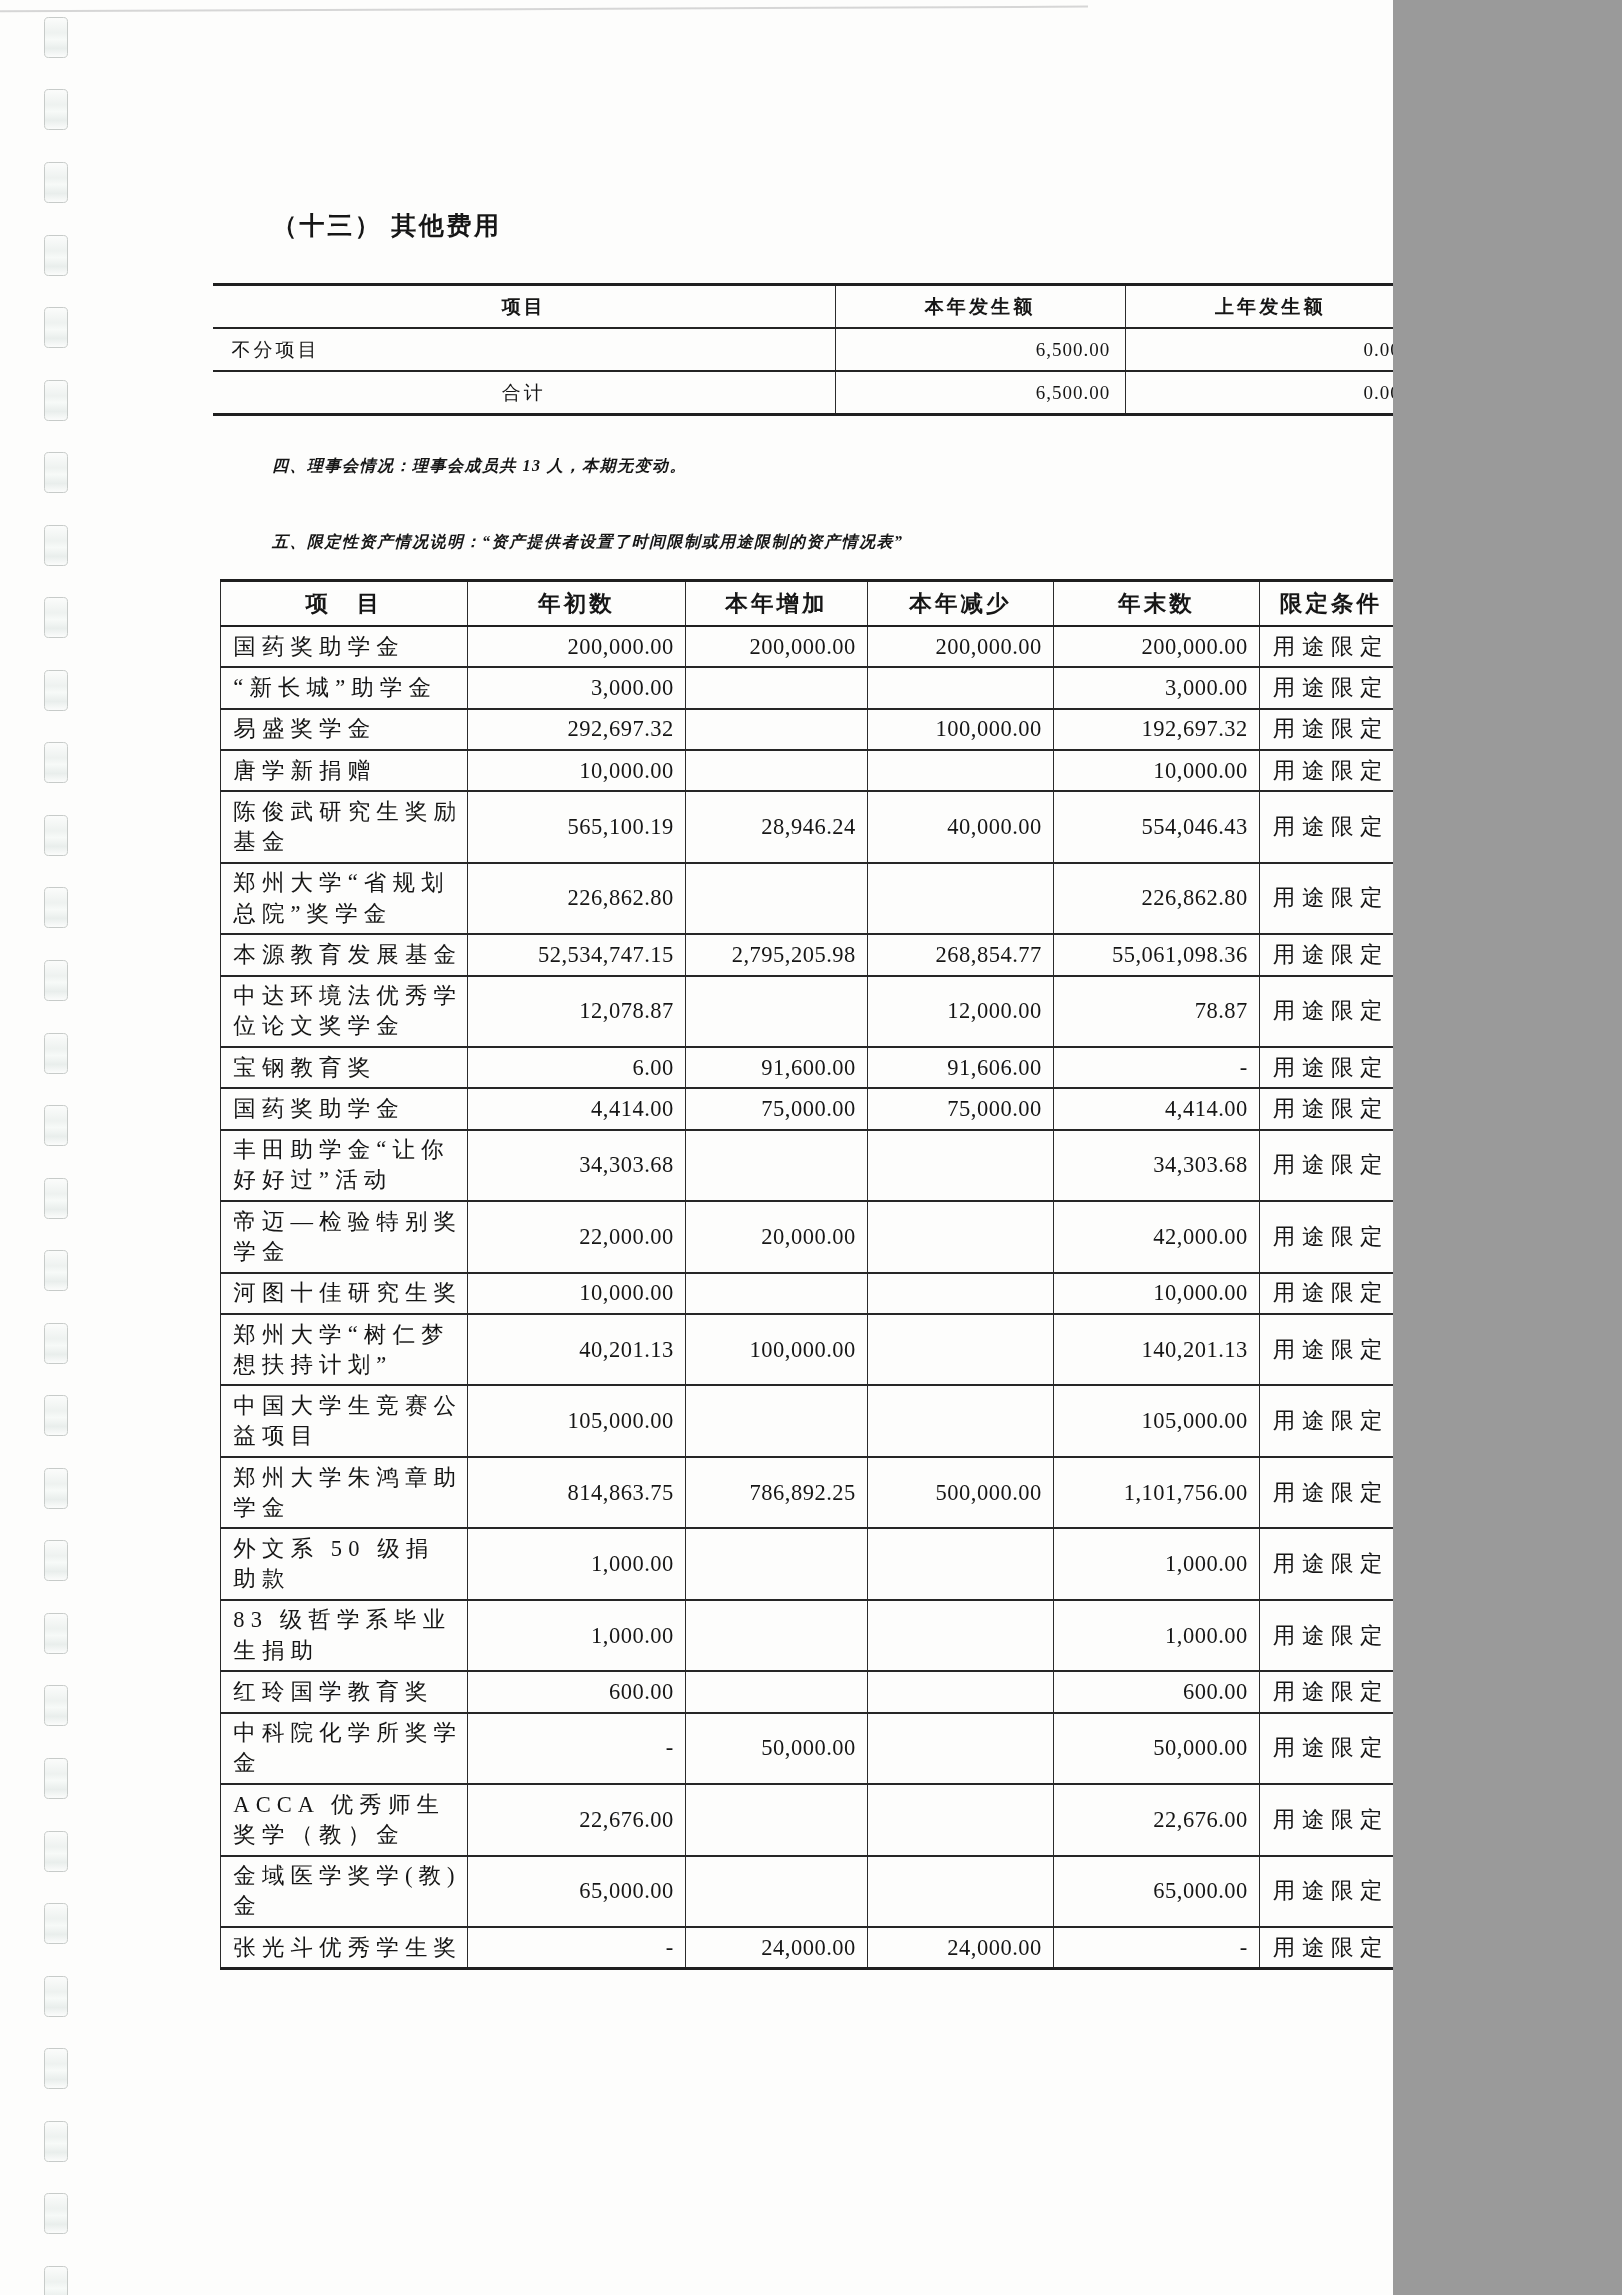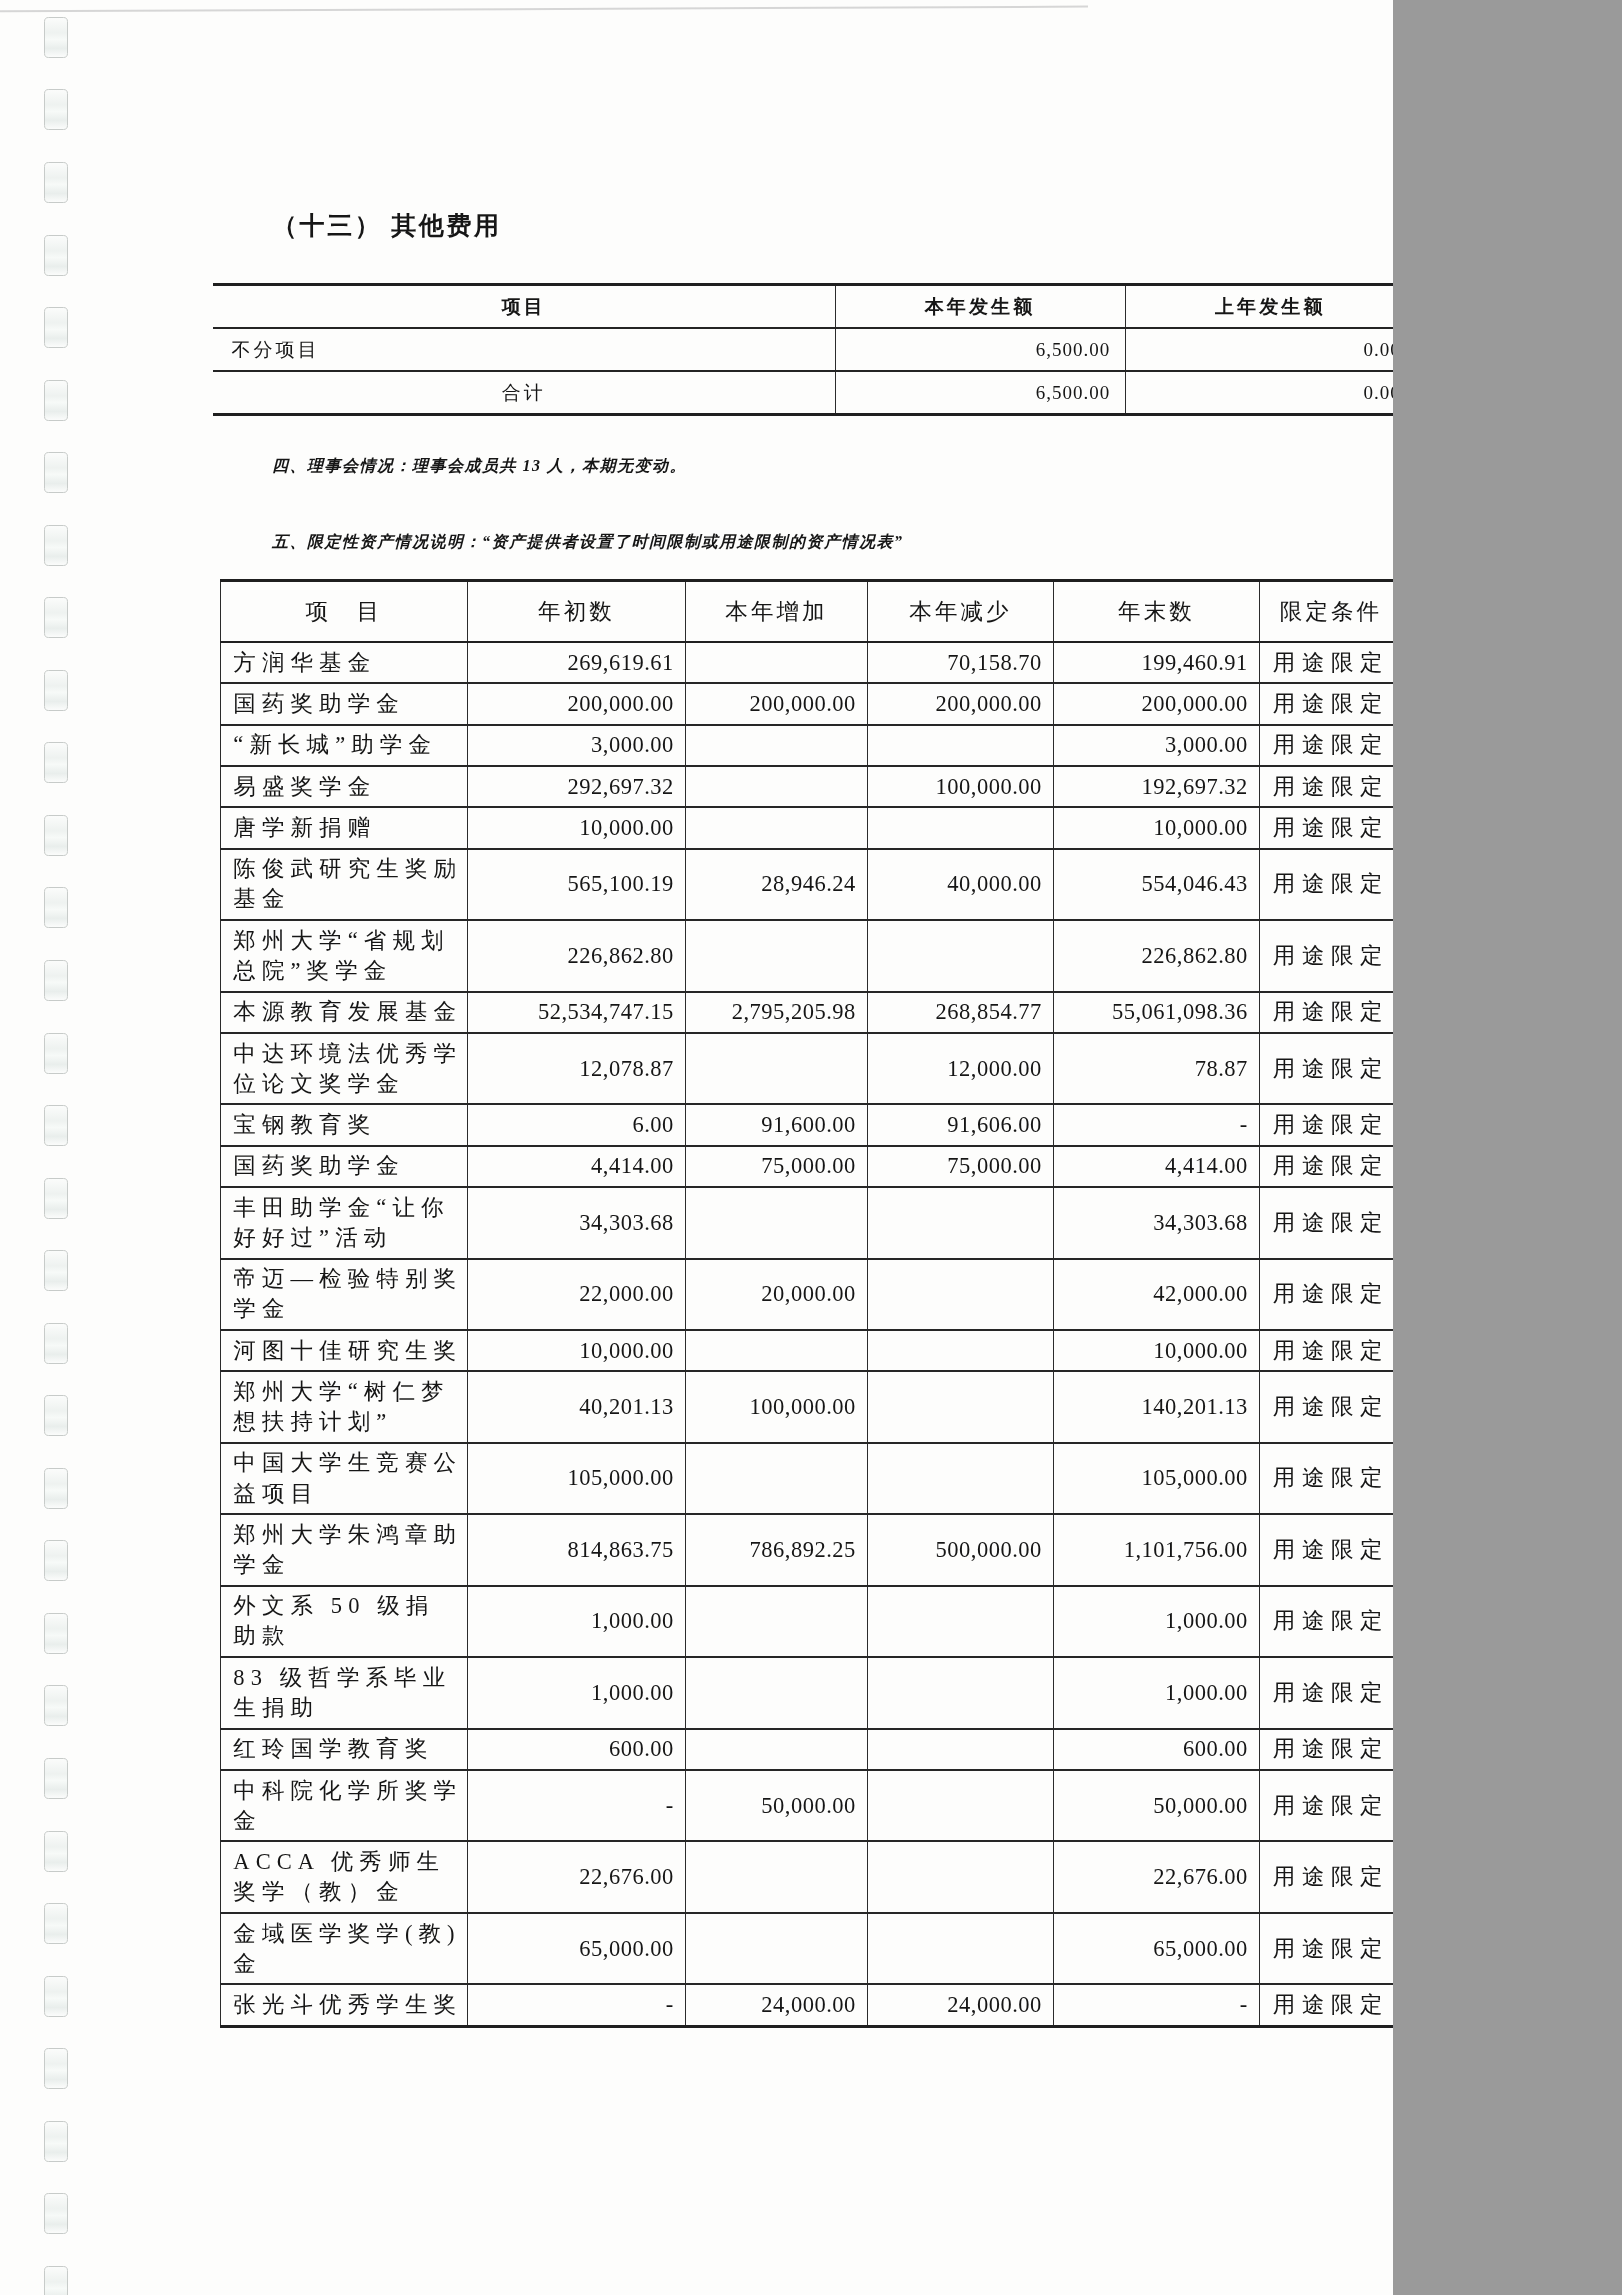--- a/index.html
+++ b/index.html
@@ -52,21 +52,21 @@
   .t1 td.num{text-align:right;padding-right:14.3px;letter-spacing:1px;}
   
   .t2{
     position:absolute;left:220px;top:579px;width:1182px;
     border:1.5px solid #2a2a2a;
     border-top:3.6px solid #1f1f1f;border-bottom:3.6px solid #1f1f1f;
     font-size:22.5px;
   }
   .t2 tr{border-bottom:2px solid #262626;}
   .t2 thead tr{border-bottom:2.6px solid #202020;}
-  .t2 th{height:43px;font-weight:normal;letter-spacing:3.1px;text-align:center;padding:8px;}
+  .t2 th{height:43px;font-weight:bold;letter-spacing:3.1px;text-align:center;padding:0;}
   .t2 td{padding-top:4.6px;padding-bottom:4.6px;line-height:1.34;}
   .t2 th+th,.t2 td+td{border-left:1.5px solid #2b2b2b;}
   .t2 td.item{text-align:left;padding-left:12.3px;padding-right:4.1px;letter-spacing:6.1px;}
   .t2 td.num{text-align:right;padding-right:11.2px;letter-spacing:0.5px;}
   .t2 td.cond{text-align:center;letter-spacing:6.6px;padding-left:1px;padding-right:1px;white-space:nowrap;}
   
   .qr{
     position:absolute;left:1411px;top:2098px;width:142px;height:144px;
   }
   .qr svg{position:absolute;left:0;top:0;width:100%;height:100%;}
@@ -165,28 +165,20 @@
         <th>项　目</th>
         <th>年初数</th>
         <th>本年增加</th>
         <th>本年减少</th>
         <th>年末数</th>
         <th>限定条件</th>
       </tr>
     </thead>
     <tbody>
 
-        <tr>
-          <td class="item">方润华基金</td>
-          <td class="num">269,619.61</td>
-          <td class="num"></td>
-          <td class="num">70,158.70</td>
-          <td class="num">199,460.91</td>
-          <td class="cond">用途限定</td>
-        </tr>
 
         <tr>
           <td class="item">国药奖助学金</td>
           <td class="num">200,000.00</td>
           <td class="num">200,000.00</td>
           <td class="num">200,000.00</td>
           <td class="num">200,000.00</td>
           <td class="cond">用途限定</td>
         </tr>
 

